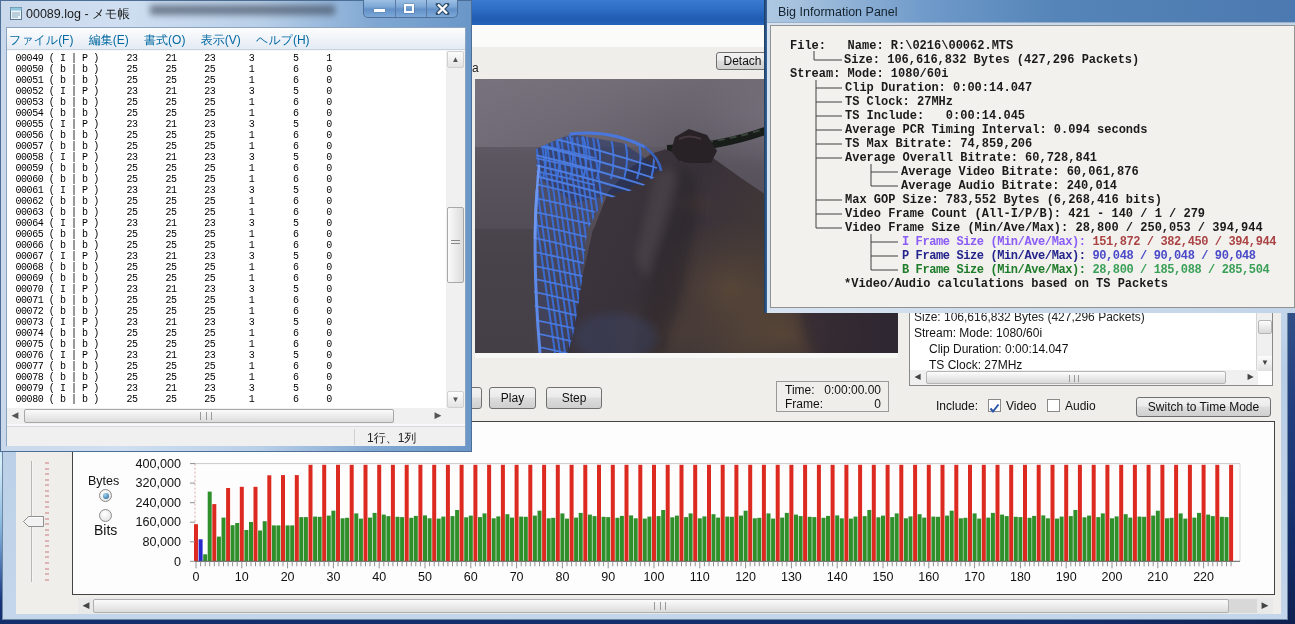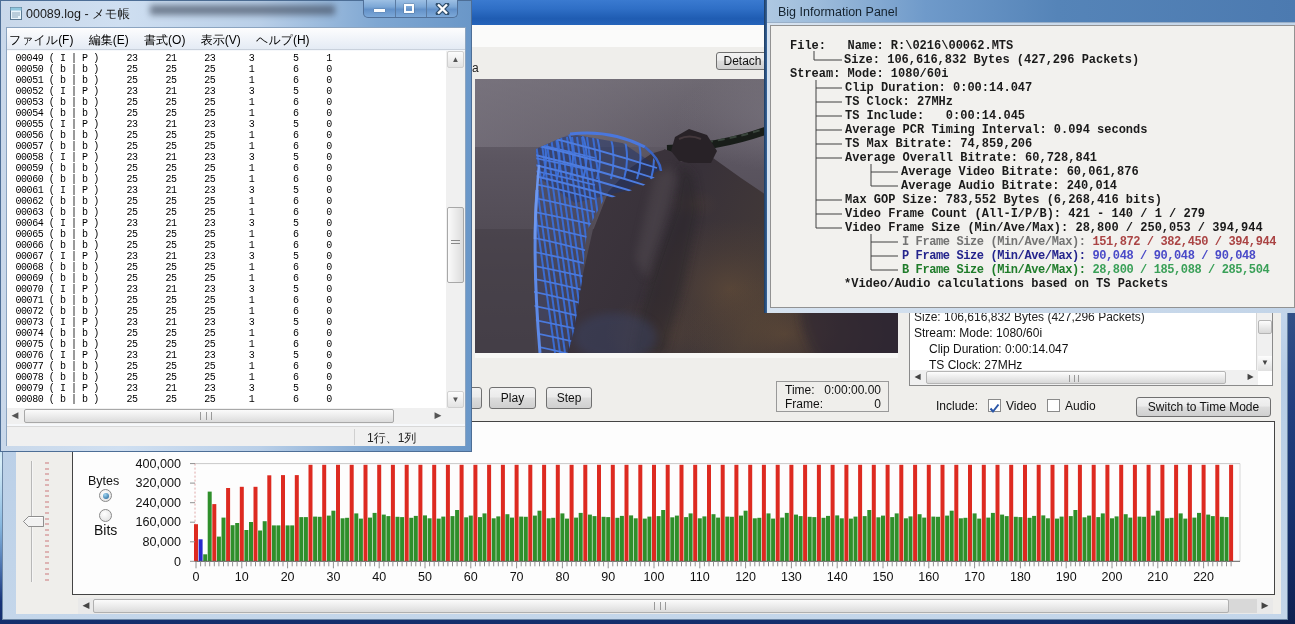--- a/index.html
+++ b/index.html
@@ -141,21 +141,21 @@
     <path d="M 62 111 Q 57 180 65 274" stroke="#5d8ae8" stroke-width="3" fill="none"></path>
     <path d="M 64 86 Q 60 130 60 160" stroke="#6d97ee" stroke-width="2.5" fill="none"></path>
     <path d="M 95 55 Q 135 50 170 68" stroke="#4a77dd" stroke-width="3" fill="none"></path>
     <path d="M 170 68 Q 185 80 186 92" stroke="#3a64c4" stroke-width="2.5" fill="none"></path>
     <ellipse cx="140" cy="258" rx="42" ry="24" fill="#3a476e" opacity="0.4" filter="url(#blur4)"></ellipse>
   </svg>
   <div class="abs" style="left:472.5px;top:352.7px;width:423px;height:5px;background:#f7f7f5;"></div>
 
   <div class="btn" style="left:450px;top:387px;width:30px;height:22px;"></div>
   <div class="btn" style="left:487px;top:387px;width:47px;height:22px;line-height:20px;">Play</div>
-  <div class="btn" style="left:544px;top:387px;width:46px;height:22px;line-height:20px;text-align:center;">Step</div>
+  <div class="btn" style="left:544px;top:387px;width:56px;height:22px;line-height:20px;text-align:center;">Step</div>
 
   <div class="abs" style="left:774px;top:381px;width:113px;height:31px;border:1px solid #999;background:#efeeeb;font-size:12px;color:#111;">
     <div class="abs" style="left:8px;top:1px;">Time:</div>
     <div class="abs" style="right:7px;top:1px;">0:00:00.00</div>
     <div class="abs" style="left:8px;top:15px;">Frame:</div>
     <div class="abs" style="right:7px;top:15px;">0</div>
   </div>
 
   <div class="abs" style="left:907px;top:295px;width:364px;height:91px;border:1px solid #8a8a8a;background:#fff;overflow:hidden;">
     <div class="abs" style="left:4px;top:14px;font-size:12px;color:#222;white-space:pre;">Size: 106,616,832 Bytes (427,296 Packets)</div>
@@ -760,21 +760,21 @@
     <div class="abs" style="left:40px;top:4px;width:10px;height:9px;border:2px solid #fcfdfe;box-shadow:0 0 1px #234;"></div>
     <svg class="abs" style="left:71px;top:3px" width="15" height="12" viewBox="0 0 15 12">
         <path d="M 3 1.5 L 12 10.5 M 12 1.5 L 3 10.5" stroke="#31506e" stroke-width="4.6" fill="none" stroke-linecap="round"></path>
         <path d="M 3 1.5 L 12 10.5 M 12 1.5 L 3 10.5" stroke="#fdfdfd" stroke-width="2.4" fill="none"></path>
       </svg>
   </div>
 
   <div class="abs" style="left:6px;top:27px;width:460px;height:419px;background:#f6f8fb;border:1px solid #8ba4c0;"></div>
 
   <div class="abs" style="left:7px;top:28px;width:458px;height:22px;background:linear-gradient(#fdfdfe,#eef2f8 60%,#e4ebf4);border-bottom:1px solid #c9d1dc;"></div>
-  <div class="abs" style="left:9px;top:32px;font-size:12px;color:#000000;">ファイル(F)　 編集(E)　 書式(O)　 表示(V)　 ヘルプ(H)</div>
+  <div class="abs" style="left:9px;top:32px;font-size:12px;color:#0369a1;">ファイル(F)　 編集(E)　 書式(O)　 表示(V)　 ヘルプ(H)</div>
 
   <div class="abs" style="left:7px;top:51px;width:439px;height:357px;background:#ffffff;"></div>
   <pre class="abs" style="left:15.5px;top:53px;font-family:'Liberation Mono',monospace;font-size:10px;letter-spacing:-0.45px;line-height:11px;color:#000;">00049 ( I | P )     23     21     23      3       5     1
 00050 ( b | b )     25     25     25      1       6     0
 00051 ( b | b )     25     25     25      1       6     0
 00052 ( I | P )     23     21     23      3       5     0
 00053 ( b | b )     25     25     25      1       6     0
 00054 ( b | b )     25     25     25      1       6     0
 00055 ( I | P )     23     21     23      3       5     0
 00056 ( b | b )     25     25     25      1       6     0
@@ -852,16 +852,16 @@
   <div class="abs" style="left:81px;top:95px;white-space:pre;">TS Clock: 27MHz</div>
   <div class="abs" style="left:81px;top:109px;white-space:pre;">TS Include:   0:00:14.045</div>
   <div class="abs" style="left:81px;top:123px;white-space:pre;">Average PCR Timing Interval: 0.094 seconds</div>
   <div class="abs" style="left:81px;top:137px;white-space:pre;">TS Max Bitrate: 74,859,206</div>
   <div class="abs" style="left:81px;top:151px;white-space:pre;">Average Overall Bitrate: 60,728,841</div>
   <div class="abs" style="left:137px;top:165px;white-space:pre;">Average Video Bitrate: 60,061,876</div>
   <div class="abs" style="left:137px;top:179px;white-space:pre;">Average Audio Bitrate: 240,014</div>
   <div class="abs" style="left:81px;top:193px;white-space:pre;">Max GOP Size: 783,552 Bytes (6,268,416 bits)</div>
   <div class="abs" style="left:81px;top:207px;white-space:pre;">Video Frame Count (All-I/P/B): 421 - 140 / 1 / 279</div>
   <div class="abs" style="left:81px;top:221px;white-space:pre;">Video Frame Size (Min/Ave/Max): 28,800 / 250,053 / 394,944</div>
-  <div class="abs" style="left:138px;top:235px;white-space:pre;letter-spacing:-0.4px;"><span style="color:#737373;">I Frame Size (Min/Ave/Max): </span><span style="color:#aa4444;">151,872 / 382,450 / 394,944</span></div>
+  <div class="abs" style="left:138px;top:235px;white-space:pre;letter-spacing:-0.4px;"><span style="color:#8b5cf6;">I Frame Size (Min/Ave/Max): </span><span style="color:#aa4444;">151,872 / 382,450 / 394,944</span></div>
   <div class="abs" style="left:138px;top:249px;white-space:pre;letter-spacing:-0.4px;"><span style="color:#24248c;">P Frame Size (Min/Ave/Max): </span><span style="color:#4a4ac8;">90,048 / 90,048 / 90,048</span></div>
   <div class="abs" style="left:138px;top:263px;white-space:pre;letter-spacing:-0.4px;"><span style="color:#1f7c2a;">B Frame Size (Min/Ave/Max): </span><span style="color:#3aa058;">28,800 / 185,088 / 285,504</span></div>
   <div class="abs" style="left:80px;top:277px;white-space:pre;">*Video/Audio calculations based on TS Packets</div>
 </div>
 </body></html>

